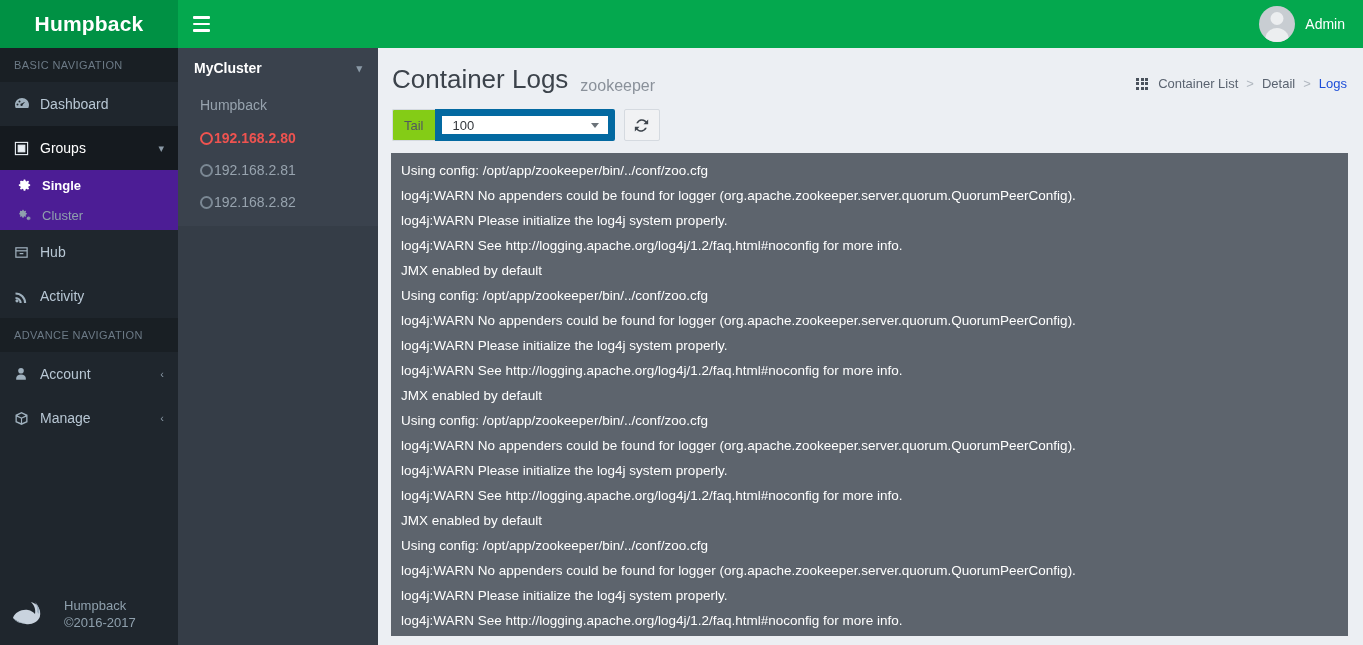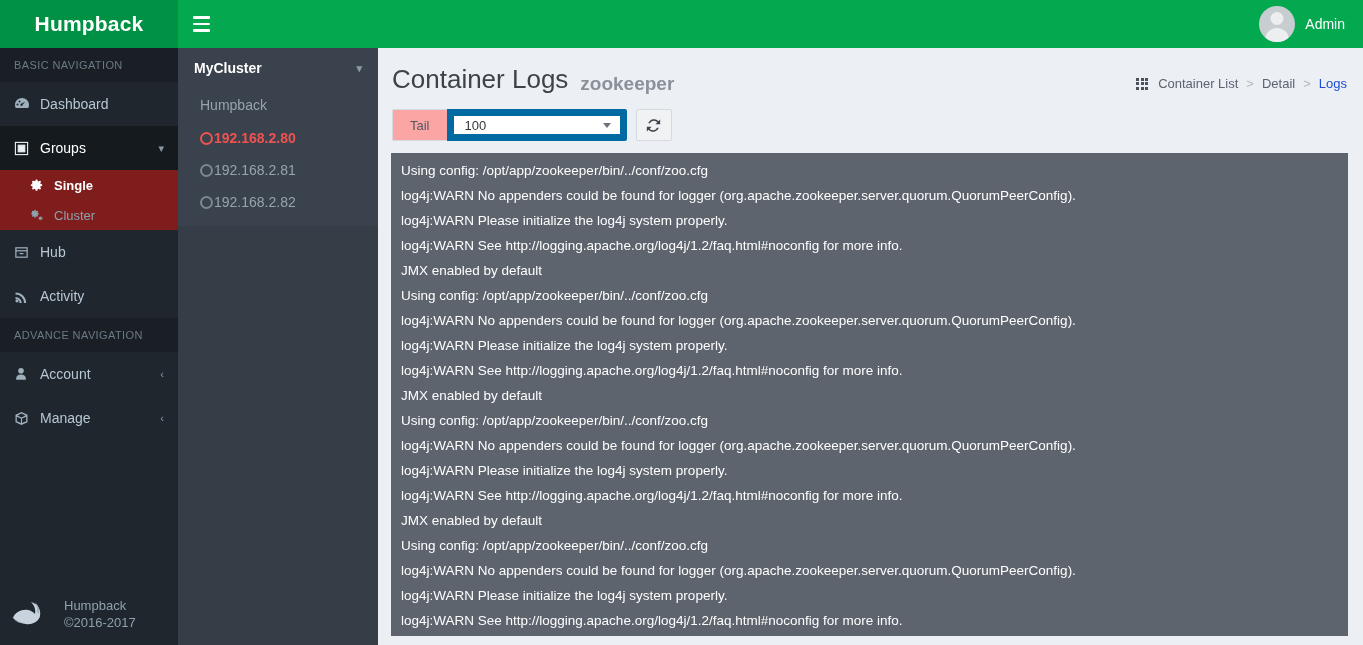--- a/index.html
+++ b/index.html
@@ -58,21 +58,21 @@
     color: #b8c7d4; font-size: 14px; cursor: pointer; position: relative;
   }
   .nav-item .ico {
     width: 26px; display: inline-flex; align-items: center;
     color: #9fb0bd; flex: 0 0 26px;
   }
   .nav-item.active-parent { background: #151a1f; color: #ffffff; }
   .nav-item.active-parent .ico { color: #e8eef3; }
   .nav-label { flex: 1; }
   .chev { color: #8a99a6; font-size: 11px; }
-  .submenu { background: #7f1d1d; padding-left: 12px; }
+  .submenu { background: #4c1d95; }
   .sub-item {
     display: flex; align-items: center; height: 30px; padding: 0 14px 0 18px;
     color: #8fa0ad; font-size: 13px; cursor: pointer;
   }
   .sub-item .ico { width: 24px; flex: 0 0 24px; display: inline-flex; align-items: center; color: #8fa0ad; }
   .sub-item.active { color: #ffffff; font-weight: bold; }
   .sub-item.active .ico { color: #ffffff; }
 
   .sidebar-footer {
     position: absolute; bottom: 0; left: 0; width: 178px; height: 62px;
@@ -109,39 +109,39 @@
   .main {
     position: absolute; top: 48px; left: 378px; width: 985px; height: 597px;
     background: #eceff3; overflow: hidden;
   }
   .page-head {
     display: flex; align-items: flex-start; justify-content: space-between;
     padding: 16px 16px 0 14px;
   }
   .title-wrap { display: flex; align-items: flex-end; gap: 12px; }
   .page-title { font-size: 26px; color: #3c434b; font-weight: normal; }
-  .page-subtitle { font-size: 19px; color: #8a919a; font-weight: bold; }
+  .page-subtitle { font-size: 16px; color: #8a919a; }
   .breadcrumb {
     display: flex; align-items: center; gap: 8px; font-size: 13px;
     color: #5a6370; padding-top: 12px;
   }
   .breadcrumb .sep { color: #b0b7bf; }
   .breadcrumb a { color: #5a6370; text-decoration: none; cursor: pointer; }
   .breadcrumb .current { color: #1d4ed8; }
   .grid-icon {
     display: inline-grid; grid-template-columns: repeat(3, 3px);
     grid-template-rows: repeat(3, 3px); gap: 1.5px; margin-right: 2px;
   }
   .grid-icon i { background: #4a525c; display: block; width: 3px; height: 3px; }
 
   .toolbar { display: flex; align-items: center; gap: 9px; padding: 14px 0 0 14px; }
   .input-group { display: flex; height: 32px; }
   .ig-addon {
-    display: flex; align-items: center; padding: 0 17px;
-    background: #fca5a5; border: 1px solid #d5dae0; border-right: none;
+    display: flex; align-items: center; padding: 0 11px;
+    background: #84cc16; border: 1px solid #d5dae0; border-right: none;
     color: #52585f; font-size: 13px; border-radius: 2px 0 0 2px;
   }
   .ig-select {
     width: 180px; height: 32px; background: #ffffff;
     border: 7px solid #0369a1; border-radius: 0 2px 2px 0;
     display: flex; align-items: center; justify-content: space-between;
     padding: 0 9px 0 11px; font-size: 13px; color: #33373c; cursor: pointer;
   }
   .caret {
     width: 0; height: 0; border-left: 4px solid transparent;

